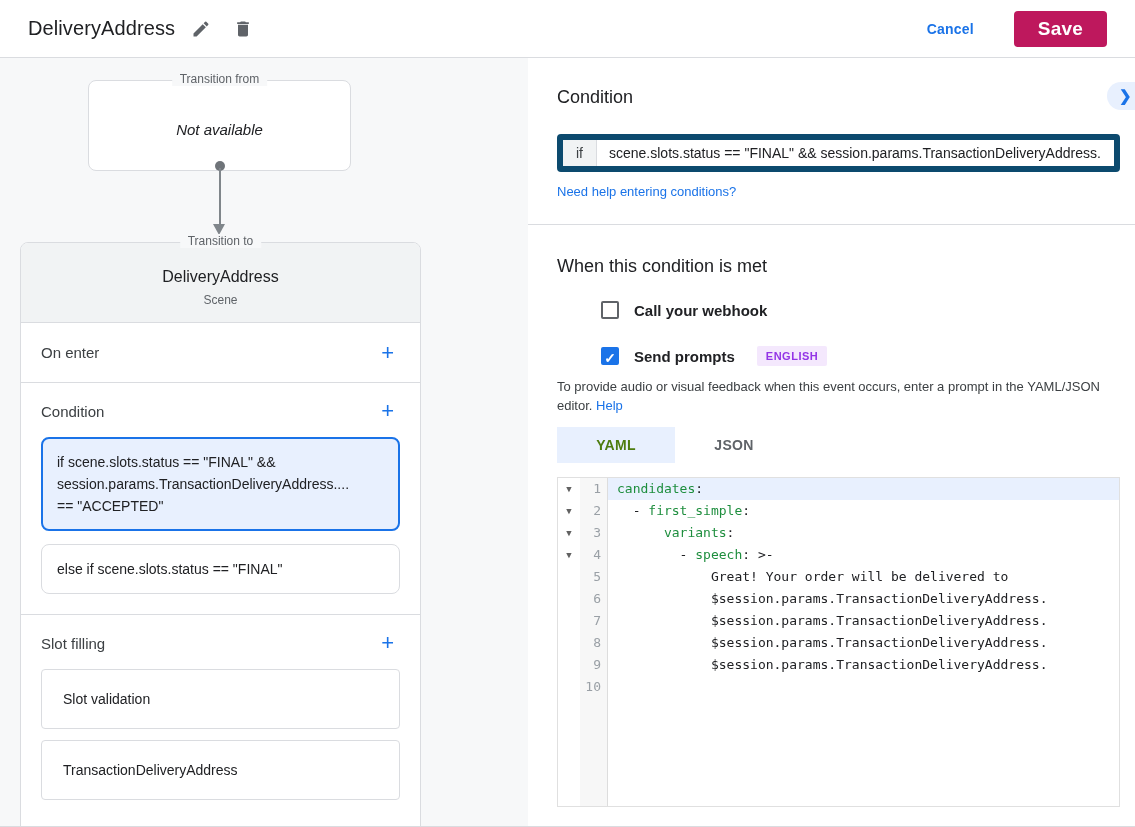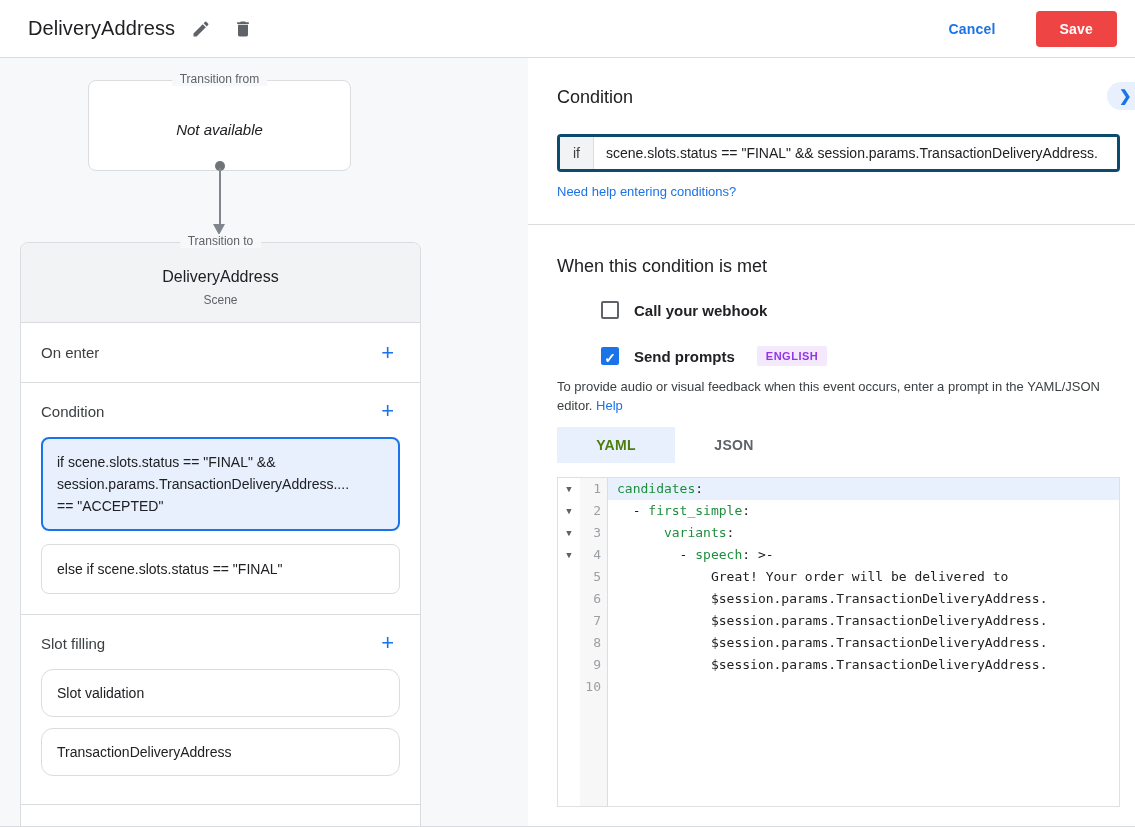--- a/index.html
+++ b/index.html
@@ -10,23 +10,23 @@
   
   .header { height:58px; flex:0 0 58px; display:flex; align-items:center;
     padding:0 16px 0 28px; border-bottom:1px solid #dadce0; background:#fff; }
   .header-title { font-size:20px; color:#202124; letter-spacing:.1px; }
   .icon-btn { background:none; border:none; cursor:pointer; padding:6px; margin-left:10px;
     display:inline-flex; align-items:center; justify-content:center; border-radius:50%; }
   .icon-btn svg { fill:#5f6368; width:20px; height:20px; }
   .header-spacer { flex:1; }
   .btn-text { background:none; border:none; color:#1a73e8; font-size:14px; font-weight:700;
     letter-spacing:.2px; cursor:pointer; padding:8px 16px; margin-right:24px; font-family:inherit; }
-  .btn-primary { background:#ef4444; border:none; color:#fff; font-size:14px; font-weight:700;
+  .btn-primary { background:#be185d; border:none; color:#fff; font-size:19px; font-weight:700;
     letter-spacing:.2px; cursor:pointer; padding:0 24px; height:36px; border-radius:4px;
-    margin-right:2px; font-family:inherit; }
+    margin-right:12px; font-family:inherit; }
 
   
   .main { flex:1; display:flex; overflow:hidden; border-bottom:1px solid #dadce0; height:764px; }
   .flow-panel { width:528px; flex:0 0 528px; background:#f7f8f9; position:relative; overflow:hidden; }
   .detail-panel { flex:1; background:#fff; position:relative; padding:0 15px 0 29px; overflow:visible; }
 
   
   .legend-box { position:absolute; border:1px solid #dadce0; border-radius:8px; background:#fff; }
   .legend-label { position:absolute; top:-9px; left:50%; transform:translateX(-50%);
     background:#f7f8f9; padding:0 8px; font-size:12px; color:#5f6368; white-space:nowrap; }
@@ -53,31 +53,31 @@
   .plus-btn { background:none; border:none; color:#1a73e8; font-size:22px; font-weight:400;
     cursor:pointer; line-height:20px; padding:2px 6px; font-family:inherit; }
   .card-section { border-top:1px solid #dadce0; padding-top:16px; padding-bottom:20px; }
   .section-head { display:flex; align-items:center; justify-content:space-between; margin-bottom:14px; }
 
   .cond-card { border:1px solid #dadce0; border-radius:8px; background:#fff; padding:13px 15px;
     font-size:14px; line-height:22px; color:#202124; cursor:pointer; margin-bottom:13px;
     white-space:pre-line; word-break:break-all; }
   .cond-card.selected { background:#e8f0fe; border:2px solid #1a73e8; padding:12px 14px; }
   .cond-card:last-child { margin-bottom:0; }
-  .slot-card { border:1px solid #dadce0; border-radius:12px; background:#fff; padding:15px;
+  .slot-card { border:1px solid #dadce0; border-radius:4px; background:#fff; padding:21px;
     font-size:14px; color:#202124; cursor:pointer; margin-bottom:11px; }
   .slot-card:last-child { margin-bottom:8px; }
 
   
   .cond-heading-row { margin-top:27px; display:flex; align-items:center; position:relative; height:24px; }
   .panel-heading { font-size:18px; font-weight:400; color:#202124; }
   .chevron-pill { position:absolute; right:-29px; top:-3px; width:42px; height:28px;
     background:#e8f0fe; border:none; border-radius:14px; cursor:pointer;
     color:#1a73e8; font-size:15px; font-weight:700; text-align:left; padding-left:12px; }
-  .if-row { margin-top:25px; height:38px; display:flex; border:3px solid #0c4a6e;
+  .if-row { margin-top:25px; height:38px; display:flex; border:6px solid #0c4a6e;
     border-radius:4px; overflow:hidden; }
   .if-label { width:34px; background:#f1f3f4; border-right:1px solid #dadce0; display:flex;
     align-items:center; justify-content:center; font-size:14px; color:#3c4043; flex:0 0 34px; }
   .if-input { flex:1; border:none; outline:none; font-size:14px; color:#202124;
     padding:0 12px; font-family:inherit; background:#fff; white-space:nowrap; overflow:hidden; }
   .help-link { display:inline-block; margin-top:12px; font-size:13px; color:#1a73e8;
     text-decoration:none; }
   .divider { height:1px; background:#dadce0; margin:24px -15px 0 -29px; }
 
   

